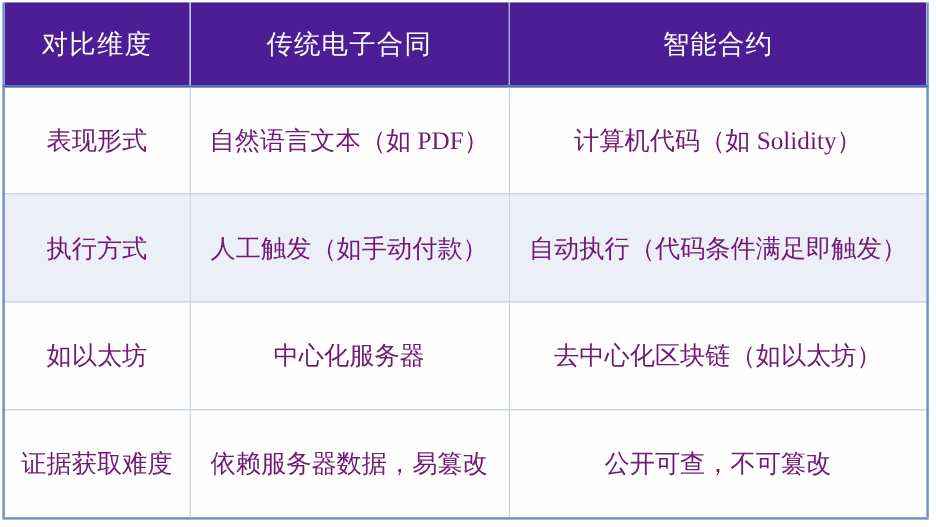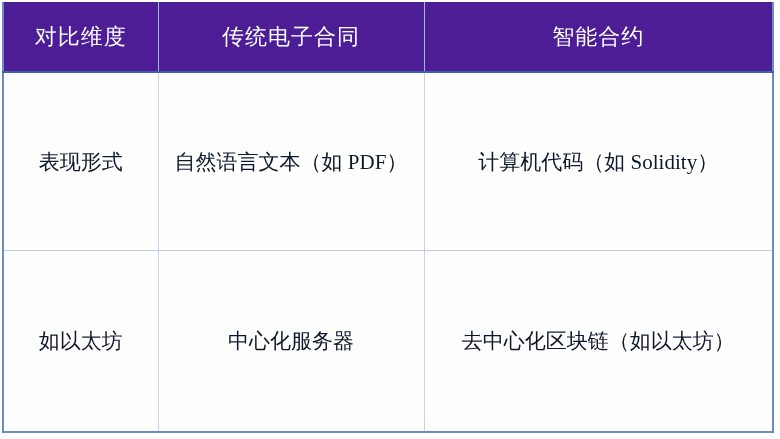--- a/index.html
+++ b/index.html
@@ -58,21 +58,21 @@
     border-bottom: 2px solid #3F64AE;
   }
   thead th:last-child { border-right: none; }
 
   
   tbody tr { height: 72px; }
   tbody tr:last-child { height: 73px; }
 
   tbody td {
     font-size: 21px;
-    color: #0f172a;
+    color: #701a75;
     border-right: 1px solid #C6D2EC;
     border-bottom: 1px solid #BCCBE8;
   }
   tbody td:last-child { border-right: none; margin-left: 20px; }
 
   tbody tr.odd td  { background: #FEFEFE; }
   tbody tr.even td { background: #EDEFF8; }
 
   
   tbody tr:last-child td {
@@ -99,20 +99,30 @@
         <th>传统电子合同</th>
         <th>智能合约</th>
       </tr>
     </thead>
     <tbody>
       <tr class="odd">
         <td>表现形式</td>
         <td>自然语言文本（如 PDF）</td>
         <td>计算机代码（如 Solidity）</td>
       </tr>
+      <tr class="even">
+        <td>执行方式</td>
+        <td>人工触发（如手动付款）</td>
+        <td>自动执行（代码条件满足即触发）</td>
+      </tr>
       <tr class="odd">
         <td>如以太坊</td>
         <td>中心化服务器</td>
         <td>去中心化区块链（如以太坊）</td>
+      </tr>
+      <tr class="odd">
+        <td>证据获取难度</td>
+        <td>依赖服务器数据，易篡改</td>
+        <td>公开可查，不可篡改</td>
       </tr>
     </tbody>
   </table>
 </div>
 
 </body></html>

